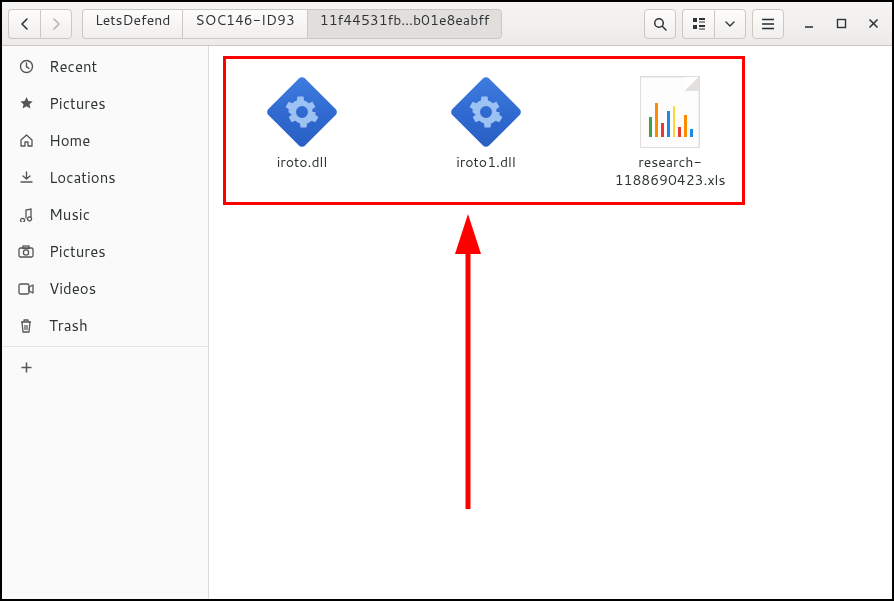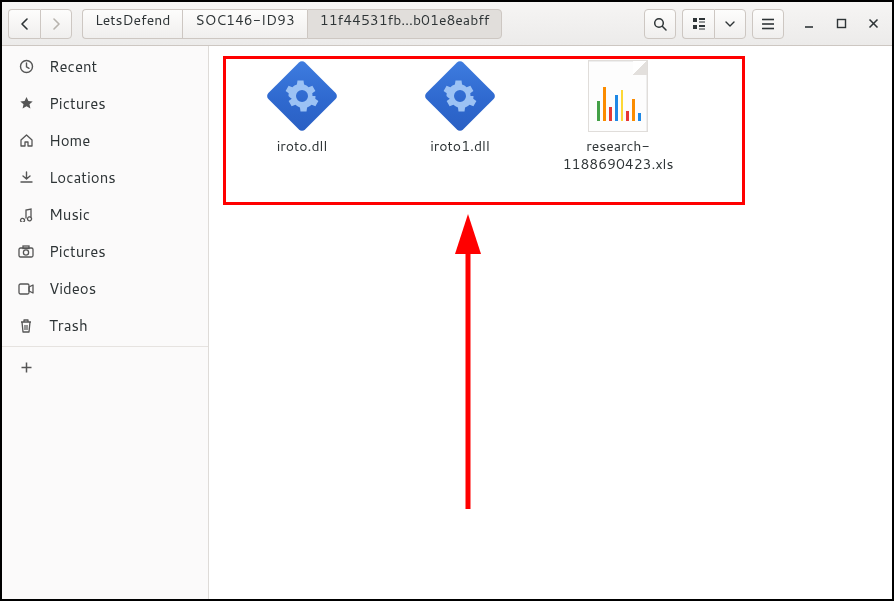--- a/index.html
+++ b/index.html
@@ -94,23 +94,23 @@
   
   .content { flex:1; position:relative; background:#fff; }
   .highlight-box {
     position:absolute;
     left:14px; top:10px;
     width:522px; height:149px;
     border:3px solid #ff0000;
   }
   .files {
     position:absolute;
-    left:28px; top:14px;
+    left:28px; top:30px;
     display:flex;
-    gap:28px;
+    gap:54px;
   }
   .file-item {
     width:130px;
     display:flex;
     flex-direction:column;
     align-items:center;
     text-align:center;
     cursor:pointer;
   }
   .file-item .label { font-size:14px; margin-top:6px; line-height:1.25; }

